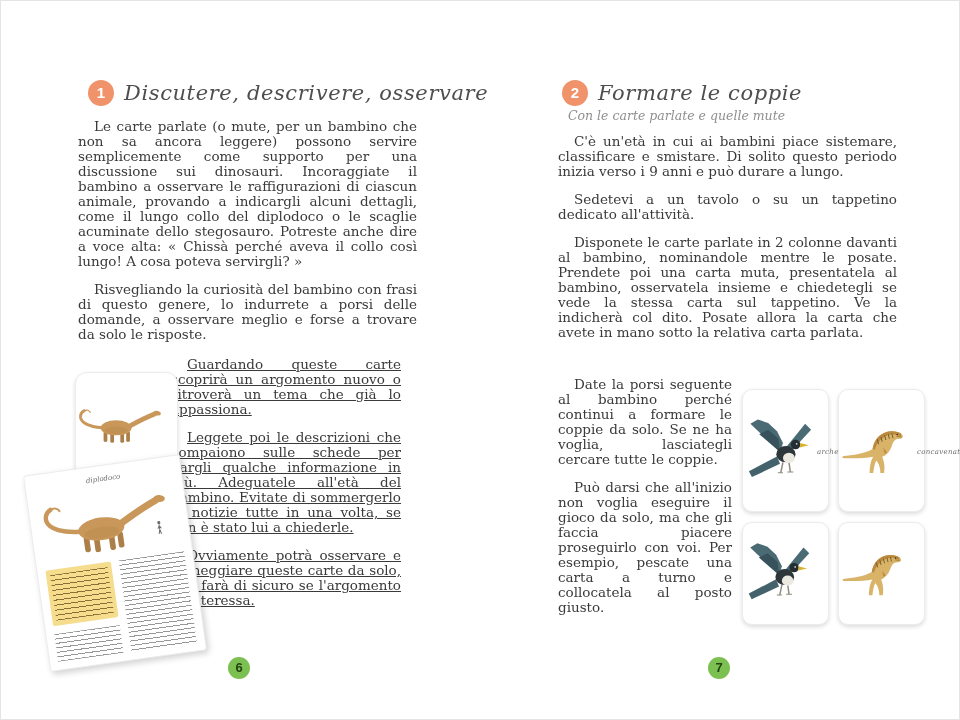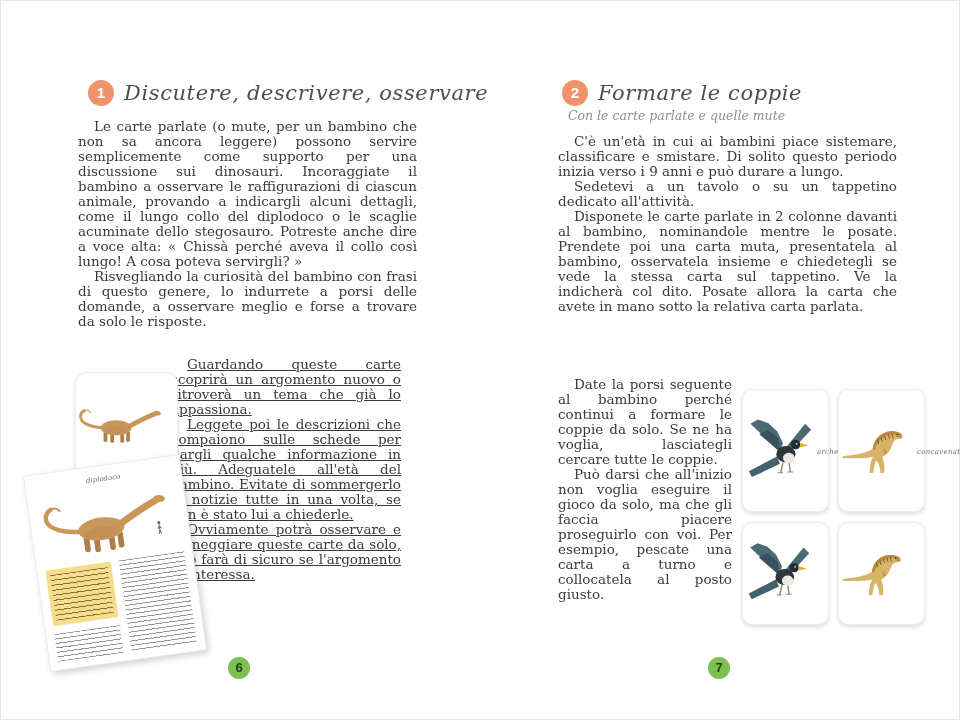--- a/index.html
+++ b/index.html
@@ -22,21 +22,21 @@
     font-style:italic; font-size:21px; color:#4e4e4e; letter-spacing:.6px;
     font-family:"DejaVu Serif",serif;
   }
   .subtitle {
     position:absolute; font-style:italic; font-size:12.5px; color:#8f8f8f;text-align:center;
   }
 
   
   .textblock { position:absolute; text-align:justify; font-size:13.5px; line-height:15px; }
   .textblock p { text-indent:16px; }
-  .textblock p + p { margin-top:0; }
+  .textblock p + p { margin-top:13px; }
 
   
   .page-dot {
     position:absolute; width:22px; height:22px; border-radius:50%;
     background:#7cc052; color:#234312;
     font:700 13px/22px "Liberation Sans",sans-serif; text-align:center;
   }
 
   
   .card {

